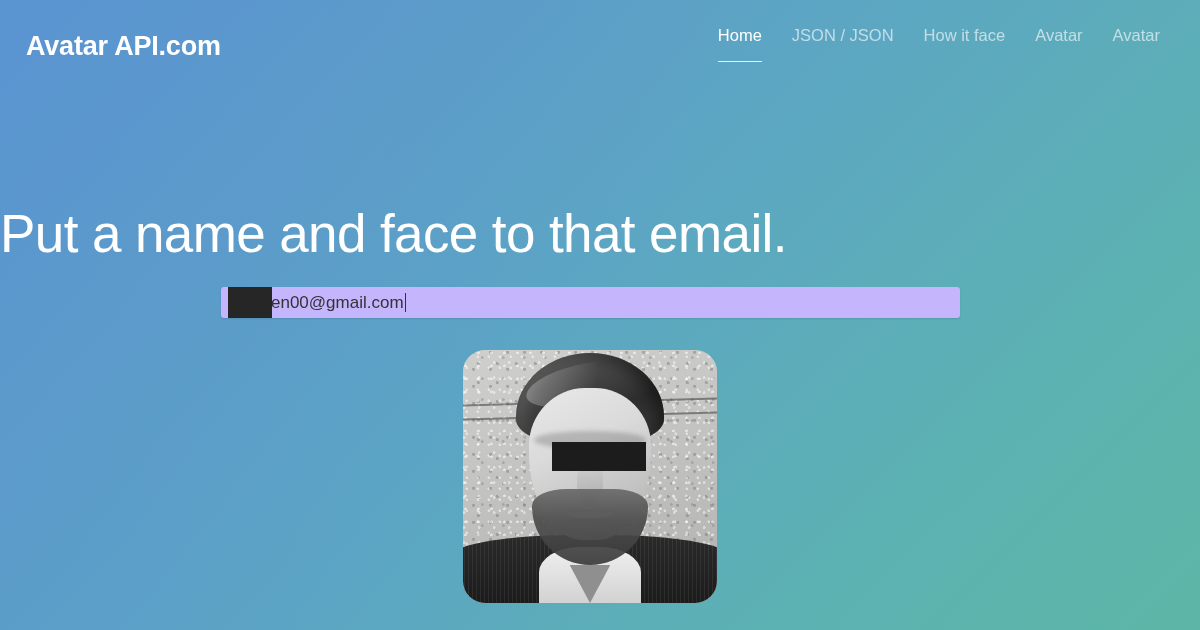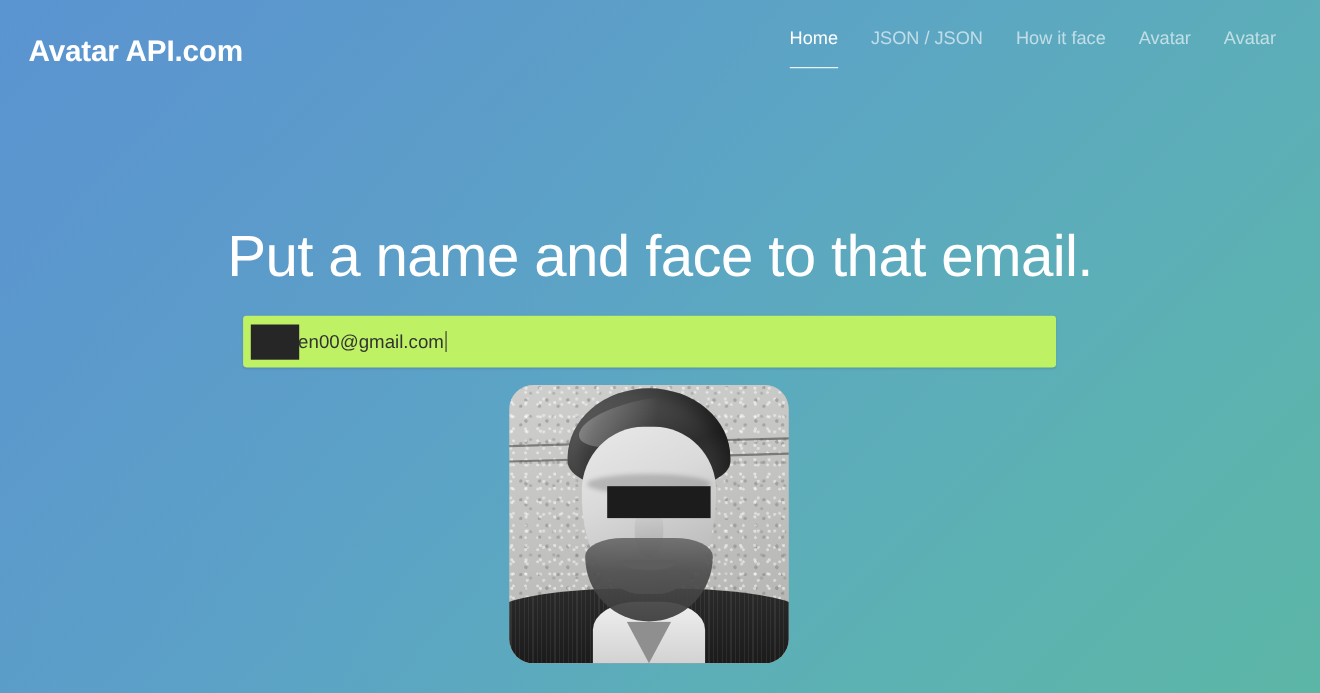--- a/index.html
+++ b/index.html
@@ -63,34 +63,33 @@
   }
 
   
   #hero {
     position:absolute; inset:0;
     z-index:4;
   }
   #headline {
     position:absolute;
     top:203px; left:0; right:0;
-    text-align:center;
     font-size:53px;
     font-weight:300;
     color:#ffffff;
     letter-spacing:-0.6px;
     white-space:nowrap;
   }
 
   
   #search-wrap {
     position:absolute;
     left:221px; top:287px;
-    width:739px; height:47px;
-    background:#bef264;
+    width:739px; height:31px;
+    background:#c4b5fd;
     border-radius:3px;
     box-shadow:0 1px 2px rgba(0,0,0,.10);
     display:flex; align-items:center;
     overflow:hidden;
   }
   #redaction-block {
     width:44px; height:32px;
     background:#262626;
     margin-left:7px;
     flex:0 0 auto;

